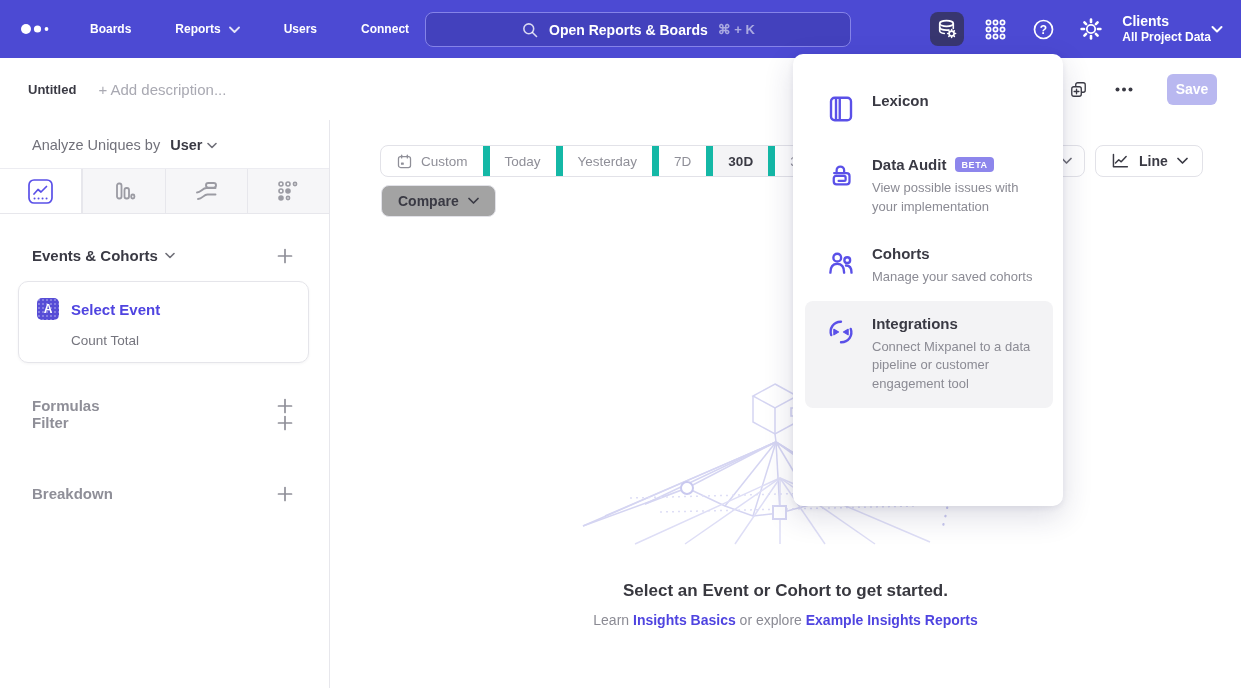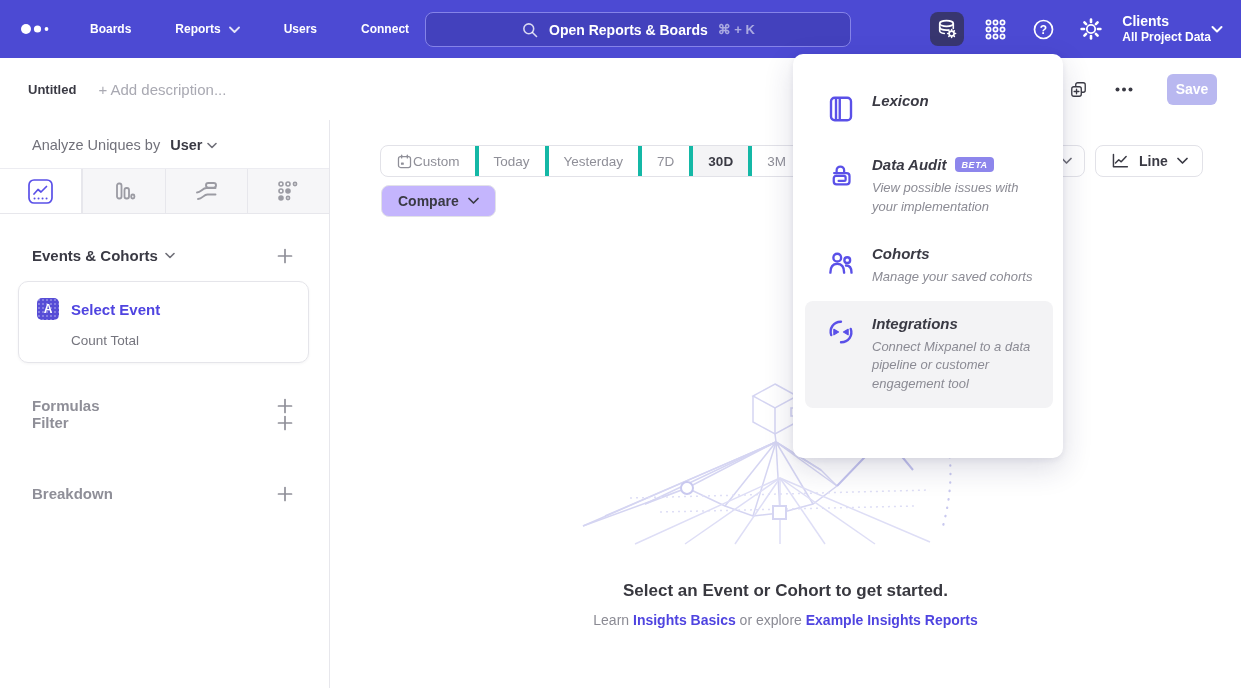--- a/index.html
+++ b/index.html
@@ -69,46 +69,46 @@
     background-image:radial-gradient(rgba(255,255,255,.28) 1px, transparent 1px);
     background-size:4px 4px; }
   .event-title { font-size:15px; font-weight:700; color:#4f44e0; }
   .event-metric { margin:13px 0 0 34px; font-size:13.5px; color:#75757e; }
 
   
   .date-bar { position:absolute; left:380px; top:145px; width:705px; height:32px;
     background:#fff; border:1px solid #e2e2e8; border-radius:8px; display:flex;
     align-items:stretch; z-index:1; overflow:hidden; }
   .seg { display:flex; align-items:center; justify-content:center; padding:0 15px;
-    font-size:13.5px; color:#8f8f98; cursor:pointer; white-space:nowrap; }
-  .seg + .seg { border-left:4px solid #14b8a6; }
+    font-size:13.5px; color:#8f8f98; cursor:pointer; white-space:nowrap; gap:8px; }
+  .seg + .seg { border-left:7px solid #14b8a6; }
   .seg.active { background:#f4f4f6; color:#3a3a44; font-weight:700; }
   .seg-spacer { flex:1; border-left:1px solid #ececf1; }
   .seg-caret { display:flex; align-items:center; padding:0 12px; color:#6f6f78; cursor:pointer; }
   .compare-btn { position:absolute; left:381px; top:185px; height:32px; padding:0 16px;
-    background:#c4b5fd; border:1px solid #e2e2e8; border-radius:8px; display:flex;
+    background:#a3a3a3; border:1px solid #e2e2e8; border-radius:8px; display:flex;
     align-items:center; gap:9px; font-size:14px; font-weight:600; color:#3a3a44;
     cursor:pointer; z-index:1; }
   .line-btn { position:absolute; left:1095px; top:145px; height:32px; padding:0 14px;
     background:#fff; border:1px solid #e2e2e8; border-radius:8px; display:flex;
     align-items:center; gap:9px; font-size:14px; font-weight:600; color:#3a3a44;
     cursor:pointer; z-index:1; }
 
   
   .illustration { position:absolute; left:575px; top:378px; z-index:1; }
   .empty-head { position:absolute; left:330px; right:0; top:581px; text-align:center;
     font-size:17px; font-weight:700; color:#38383f; z-index:2; }
   .empty-links { position:absolute; left:330px; right:0; top:612px; text-align:center;
     font-size:14px; color:#8b8b94; z-index:2; }
   .link { color:#4f44e0; font-weight:700; cursor:pointer; text-decoration:none; }
 
   
-  .panel { position:absolute; left:793px; top:54px; width:270px; height:404px; background:#fff;
+  .panel { position:absolute; left:793px; top:54px; width:270px; height:452px; background:#fff;
     border-radius:10px; box-shadow:0 10px 30px rgba(40,40,90,.16), 0 2px 6px rgba(40,40,90,.08);
-    z-index:80; padding:12px 10px 10px 12px; display:flex; flex-direction:column;font-style:italic; }
+    z-index:80; padding:12px 10px 10px 12px; display:flex; flex-direction:column; }
   .menu-row { display:flex; gap:16px; padding:14px 14px 14px 21px; border-radius:8px;
     cursor:pointer; }
   .menu-row.first { margin-top:12px; }
   .menu-row.hover { background:#f3f3f5; }
   .menu-icon { width:30px; flex:0 0 30px; color:#5a50e8; padding-top:2px; }
   .menu-title { font-size:15px; font-weight:700; color:#3a3a44; display:flex;
     align-items:center; }
   .menu-desc { margin-top:6px; font-size:13px; line-height:1.45; color:#8b8b94; max-width:178px; }
   .beta { margin-left:9px; background:#8d86ec; color:#fff; font-size:9px; font-weight:700;
     letter-spacing:.6px; padding:2.5px 6px; border-radius:4px; }

